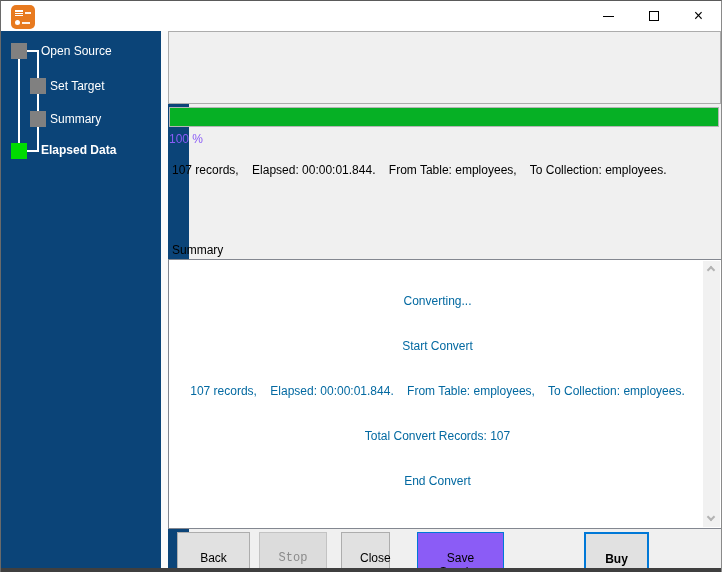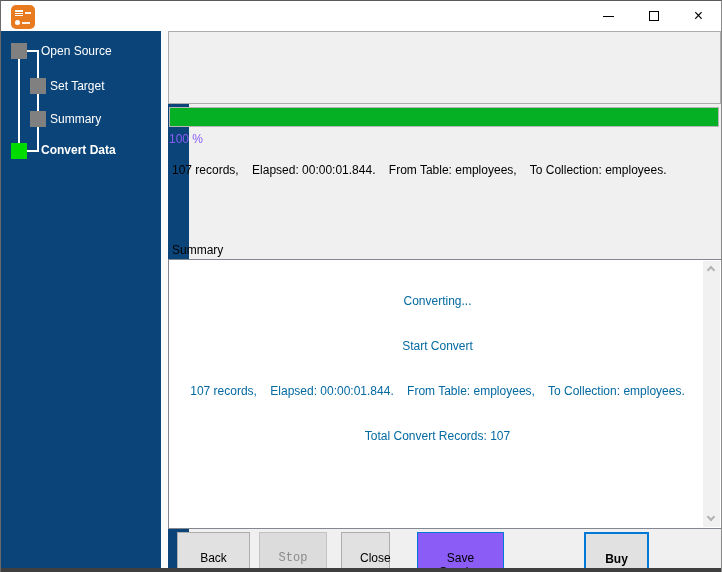--- a/index.html
+++ b/index.html
@@ -87,40 +87,41 @@
       <div class="step-line" style="left:26px;top:119px;width:11px;height:2px;"></div>
 
       <div class="step-sq" style="left:10px;top:12px;"></div>
       <div class="step-sq" style="left:29px;top:47px;"></div>
       <div class="step-sq" style="left:29px;top:80px;"></div>
       <div class="step-sq done" style="left:10px;top:112px;"></div>
 
       <div class="step-label" style="left:40px;top:13px;">Open Source</div>
       <div class="step-label" style="left:49px;top:48px;">Set Target</div>
       <div class="step-label" style="left:49px;top:81px;">Summary</div>
-      <div class="step-label active" style="left:40px;top:112px;">Convert Data</div>
+      <div class="step-label active" style="left:40px;top:112px;">Elapsed Data</div>
     </div>
     <div class="gapstrip"></div>
 
     <div class="top-panel"></div>
 
     <div class="progress">
       <div class="fill" style="width: 100%;"></div>
     </div>
     <div class="percent">100 %</div>
 
     <div class="status">107 records,    Elapsed: 00:00:01.844.    From Table: employees,    To Collection: employees.</div>
 
     <div class="output-label">Summary</div>
     <div class="output-box">
       <div class="output-text">
         <div>Converting...</div>
         <div>Start Convert</div>
         <div>107 records,    Elapsed: 00:00:01.844.    From Table: employees,    To Collection: employees.</div>
         <div>Total Convert Records: 107</div>
+        <div>End Convert</div>
       </div>
       <div class="scrollbar">
         <div class="chev up">
             <span></span>
           </div>
         <div class="chev down">
             <span></span>
           </div>
       </div>
     </div>

